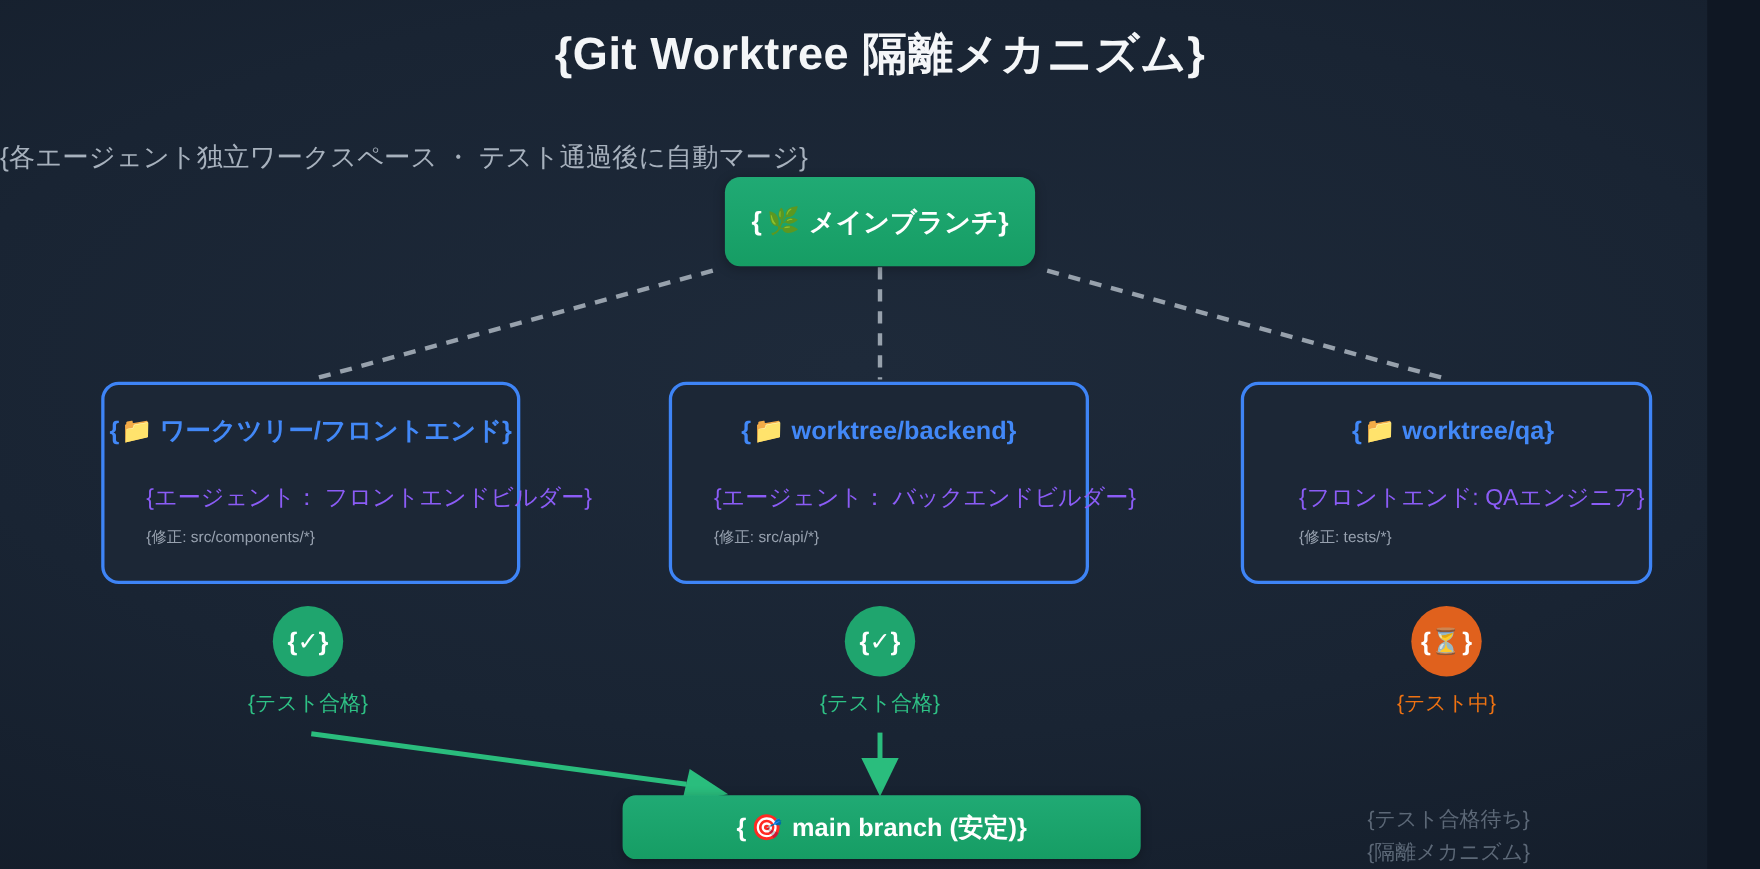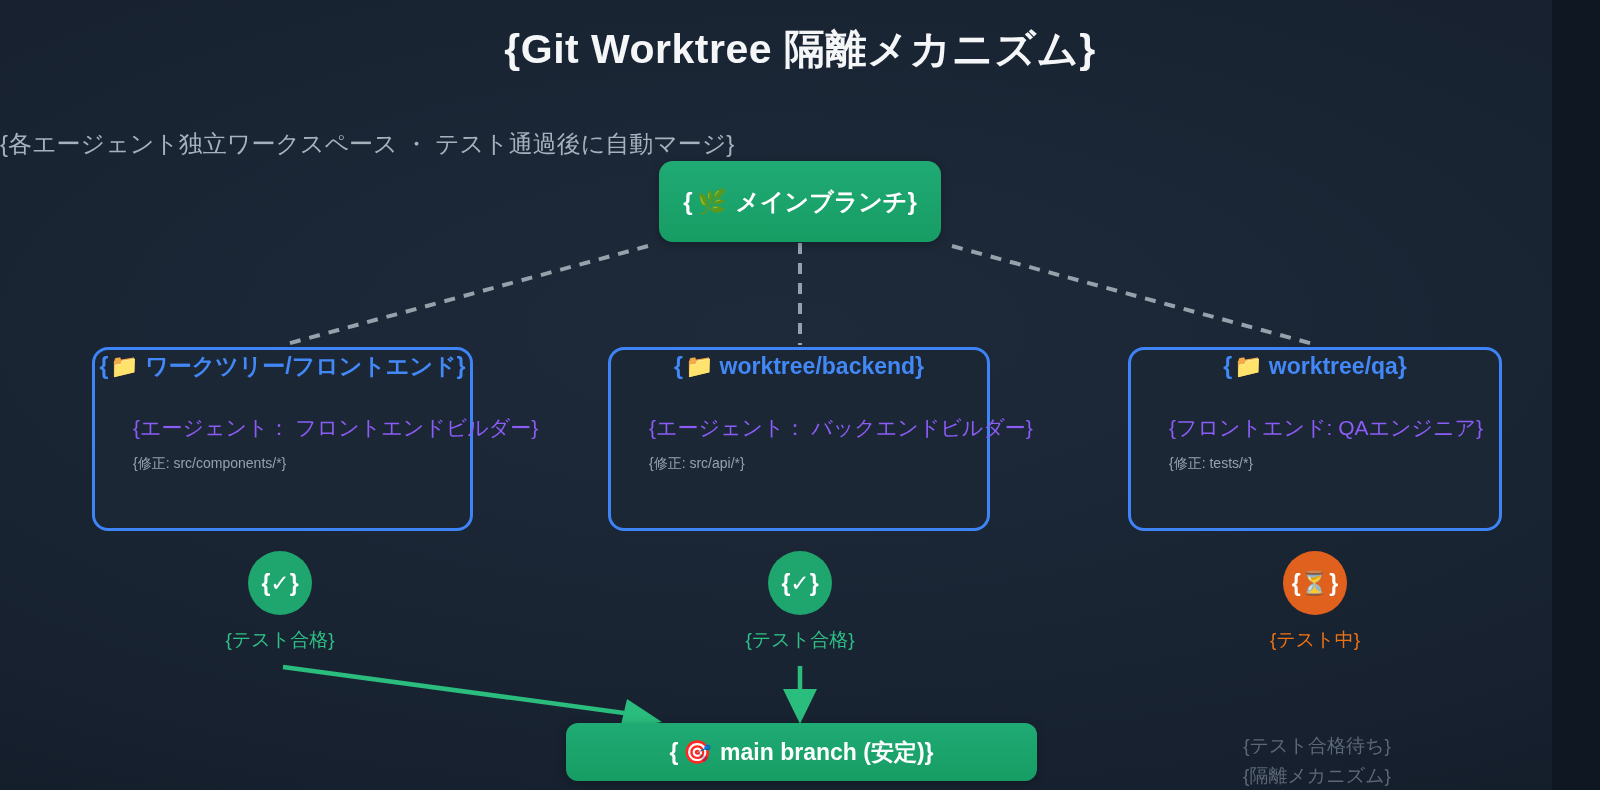--- a/index.html
+++ b/index.html
@@ -34,23 +34,23 @@
   .merge-node{left:566px;top:723px;width:471px;height:58px;font-size:23px;border-radius:12px;}
   .node-icon{margin:0 8px 0 5px;font-size:24px;font-weight:400;}
   .merge-node .node-icon{font-size:23px;}
   
   .card{
     background:#1c2736;border:3px solid #3e84f6;border-radius:16px;
     top:347px;height:184px;box-sizing:border-box;
   }
   .card-frontend{left:92px;width:381px;}
   .card-backend{left:608px;width:382px;}
-  .card-qa{left:1128px;width:374px;}
+  .card-qa{left:1128px;width:374px;padding-left:12px;}
   .card-title{
-    text-align:center;line-height:32px;
+    margin-top:25px;text-align:center;line-height:32px;
     font-size:23px;font-weight:700;color:#4288f7;white-space:nowrap;
   }
   .card-title .folder{margin:0 6px 0 2px;font-weight:400;}
   .card-agent{
     margin:32px 0 0 38px;line-height:27px;font-size:21px;font-weight:400;
     color:#8b5cf6;white-space:nowrap;
   }
   .card-path{
     margin:9px 0 16px 38px;line-height:27px;font-size:14px;font-weight:400;
     color:#97a1af;white-space:nowrap;

